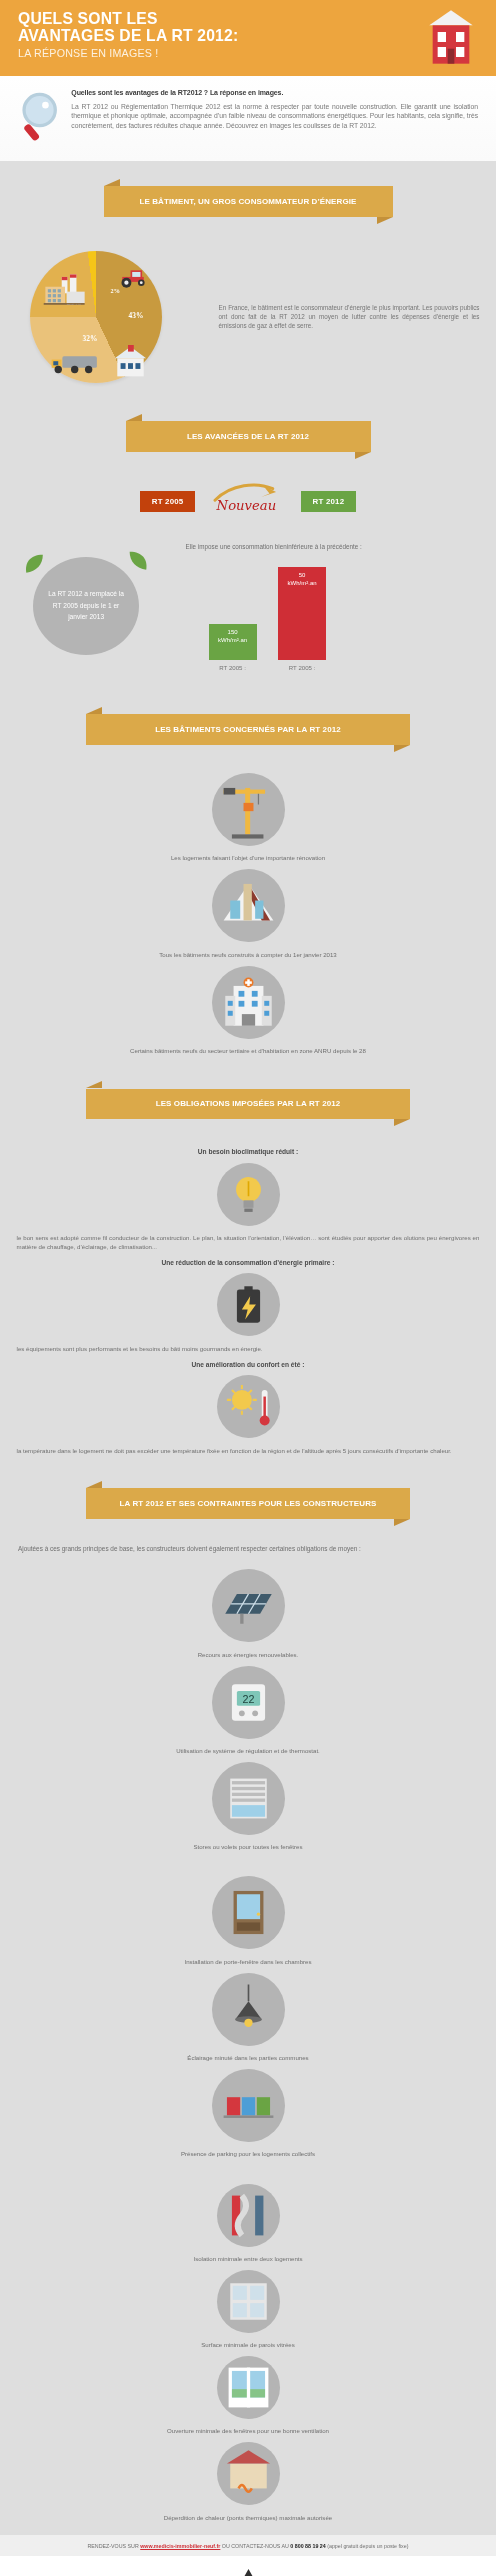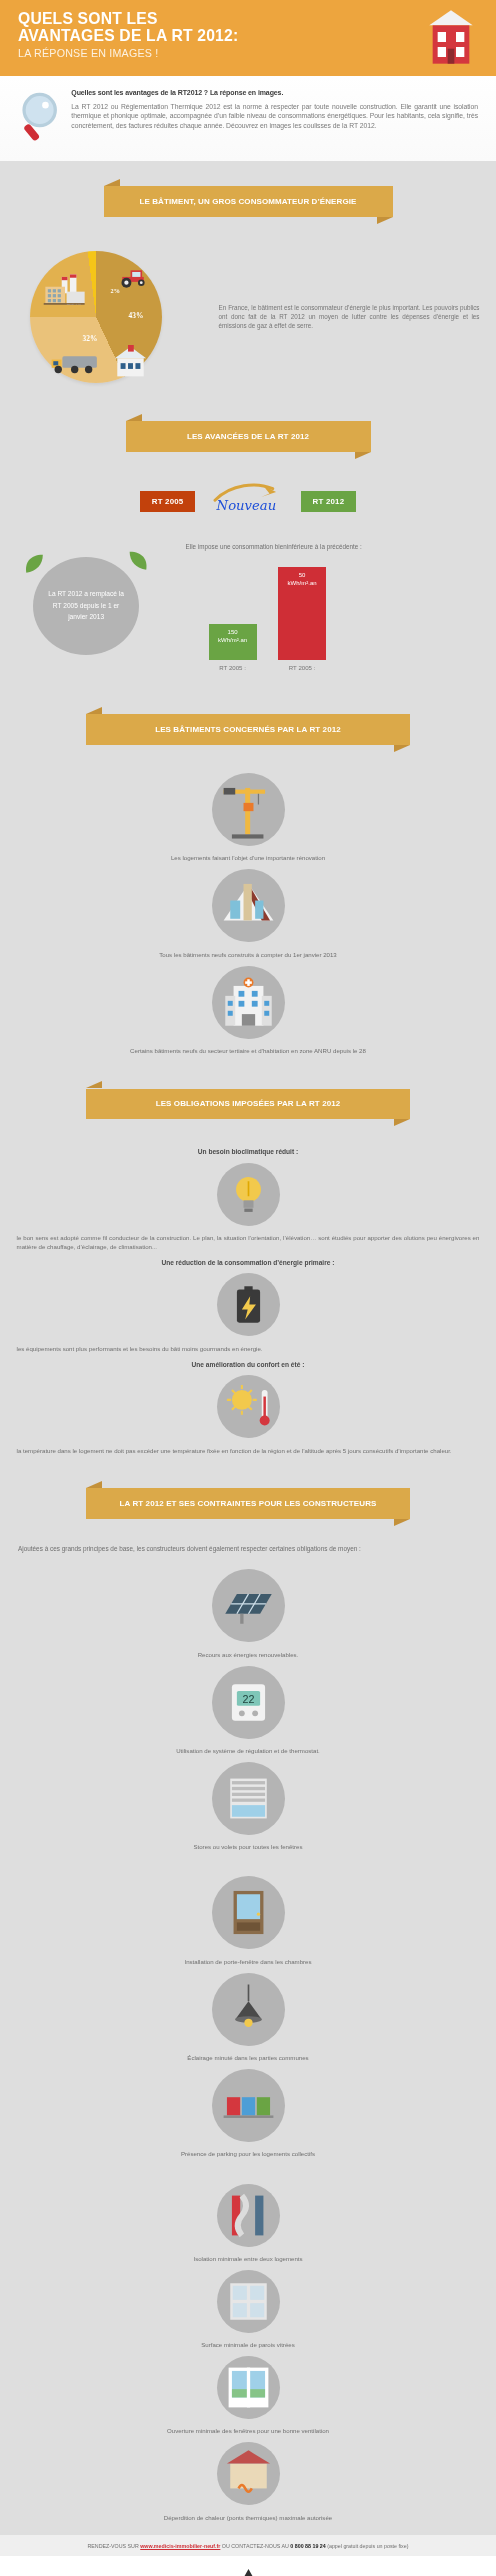--- a/index.html
+++ b/index.html
@@ -115,21 +115,21 @@
   .rt-row { display: flex; align-items: center; justify-content: center; gap: 15px; padding: 18px 0 5px 0;}
   .rt-badge {
     color: #fff; font-size: 7.9px; font-weight: bold;
     padding: 5.8px 11.6px; letter-spacing: 0.2px;
   }
   .rt-2005 { background: #c2410c; }
   .rt-2012 { background: #6aa444; }
   .nouveau-wrap { position: relative; width: 76px; height: 40px; }
   .nouveau {
     position: absolute; left: 6.6px; top: 16.5px;
-    color: #1d4ed8; font-size: 13.2px;
+    color: #b91c1c; font-size: 13.2px;
     font-family: "DejaVu Serif", serif;
     font-style: italic;
   }
 
   
   .bubble-bars { display: flex; padding: 15px 11.6px 6.6px 11.6px; align-items: flex-start; }
   .bubble-holder { position: relative; width: 174px; height: 124px; flex: 0 0 174px; }
   .bubble {
     position: absolute; left: 21.5px; top: 15px;
     width: 106px; height: 98px; border-radius: 50%;

